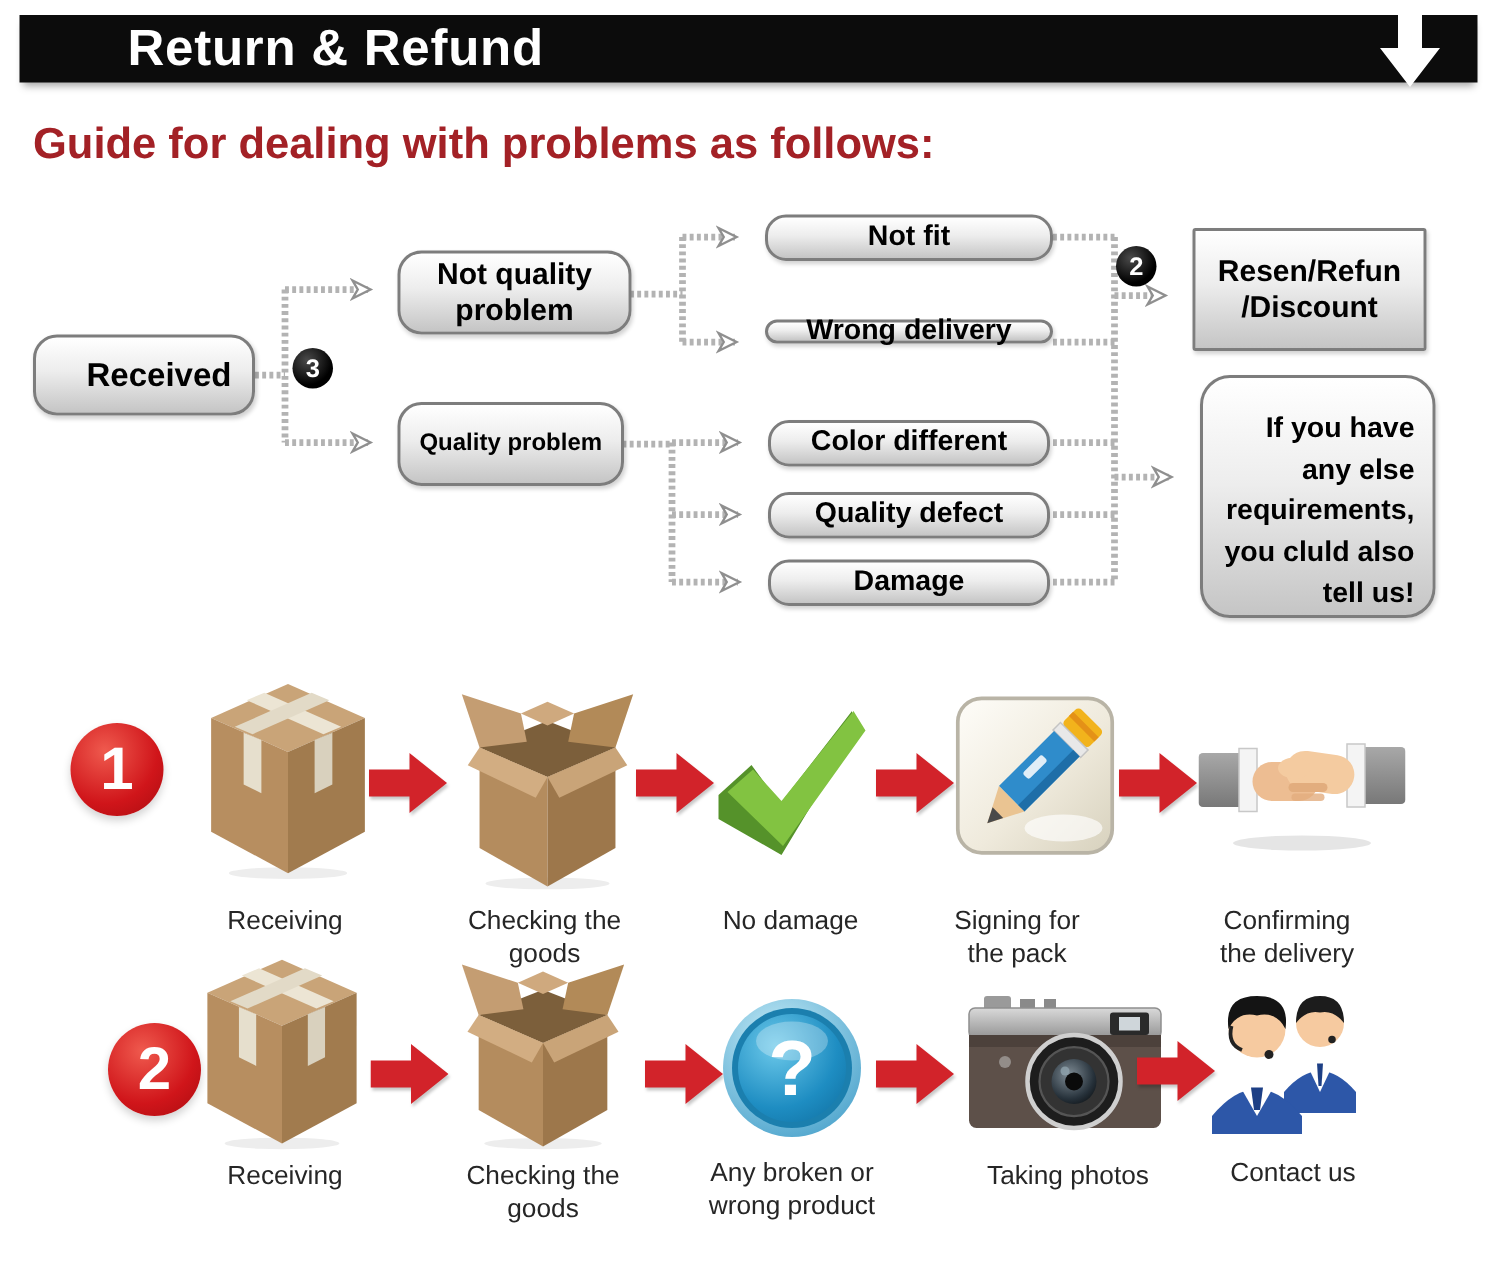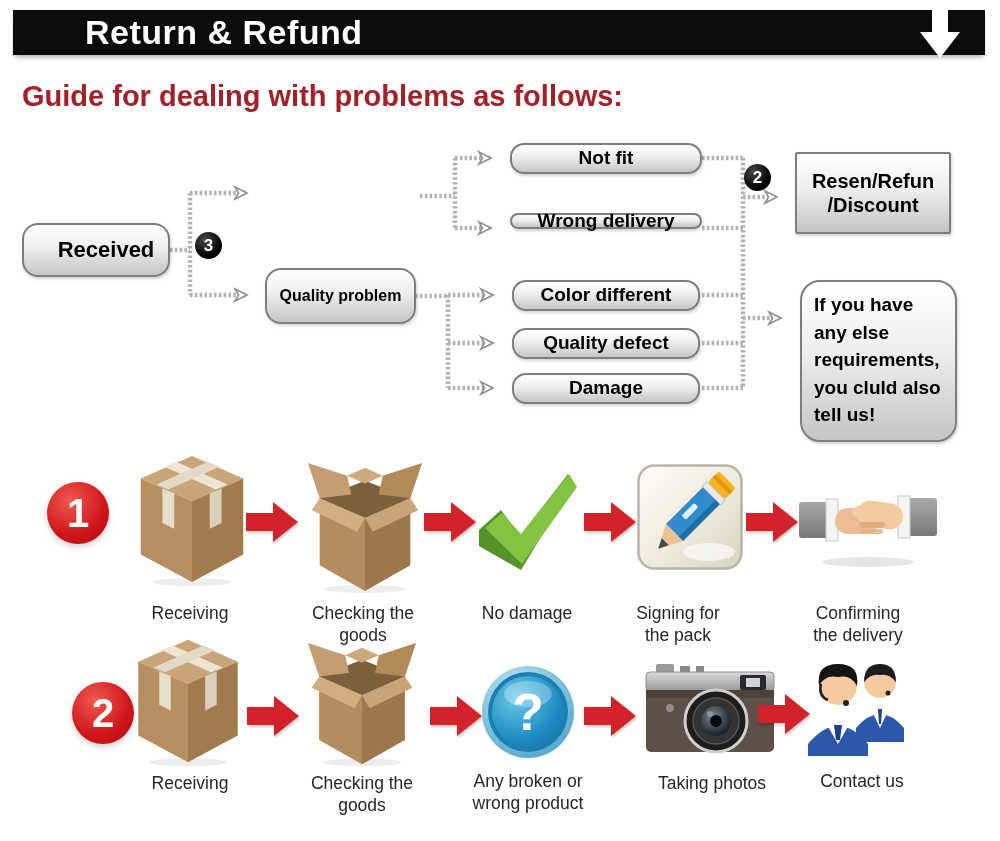--- a/index.html
+++ b/index.html
@@ -18,22 +18,22 @@
                    white-space:nowrap; }
 
   
   .fc-layer { left:0; top:130px; width:1000px; height:300px; z-index:0; }
   .pipe { fill:none; stroke:#b3b3b3; stroke-width:4.5; stroke-dasharray:2.6 2.2; }
   .fc-node { position:absolute; box-sizing:border-box; display:flex; align-items:center;
              justify-content:center; text-align:center; font-weight:bold; color:#000;
              background:linear-gradient(180deg,#ffffff 0%,#ededed 45%,#c5c5c5 100%);
              border:2px solid #7d7d7d; box-shadow:1px 2px 3px rgba(0,0,0,.18);
              line-height:1.2; z-index:2; }
-  .fc-note { justify-content:flex-start; text-align:left; align-items:flex-start;
-             padding:9px 12px; line-height:1.45;margin-top:30px; }
+  .fc-note { justify-content:flex-start; text-align:right; align-items:flex-start;
+             padding:20px 12px; line-height:1.45; }
   .fc-badge { position:absolute; width:27px; height:27px; border-radius:50%;
               background:radial-gradient(circle at 36% 30%, #4a4a4a, #000 65%);
               color:#fff; font-weight:bold; font-size:17px; display:flex;
               align-items:center; justify-content:center; z-index:3; }
 
   
   .row-badge { position:absolute; width:62px; height:62px; border-radius:50%;
                background:radial-gradient(circle at 37% 30%, #ef5a4e, #d0151a 60%, #a90c10 100%);
                color:#fff; font-weight:bold; font-size:40px; display:flex; align-items:center;
                justify-content:center; box-shadow:0 3px 6px rgba(0,0,0,.18); }
@@ -202,20 +202,21 @@
     <path class="pipe" d="M702,98 H743"></path>
     <path class="pipe" d="M702,165 H743"></path>
     <path class="pipe" d="M702,213 H743"></path>
     <path class="pipe" d="M702,258 H743"></path>
     <path class="pipe" d="M743,28 V258"></path>
     <path class="pipe" d="M743,67 H776" marker-end="url(#ah)"></path>
     <path class="pipe" d="M743,188 H780" marker-end="url(#ah)"></path>
   </svg>
 
   <div class="fc-node" style="left:22px; top:223px; width:148px; height:54px; border-radius:16px; font-size:22px;padding-left:20px;">Received</div>
+  <div class="fc-node" style="left:265px; top:167px; width:156px; height:56px; border-radius:16px; font-size:20px;">Not quality problem</div>
   <div class="fc-node" style="left:265px; top:268px; width:151px; height:56px; border-radius:16px; font-size:16px;">Quality problem</div>
   <div class="fc-node" style="left:510px; top:143px; width:192px; height:31px; border-radius:14px; font-size:19px;">Not fit</div>
   <div class="fc-node" style="left:510px; top:213px; width:192px; height:16px; border-radius:14px; font-size:19px;">Wrong delivery</div>
   <div class="fc-node" style="left:512px; top:280px; width:188px; height:31px; border-radius:14px; font-size:19px;">Color different</div>
   <div class="fc-node" style="left:512px; top:328px; width:188px; height:31px; border-radius:14px; font-size:19px;">Quality defect</div>
   <div class="fc-node" style="left:512px; top:373px; width:188px; height:31px; border-radius:14px; font-size:19px;">Damage</div>
   <div class="fc-node" style="left:795px; top:152px; width:156px; height:82px; border-radius:2px; font-size:20px;">Resen/Refun /Discount</div>
   <div class="fc-node fc-note" style="left:800px; top:250px; width:157px; height:162px; border-radius:20px; font-size:19px;">If you have any else requirements, you cluld also tell us!</div>
 
   <div class="fc-badge" style="left:195px; top:232px;">3</div>

